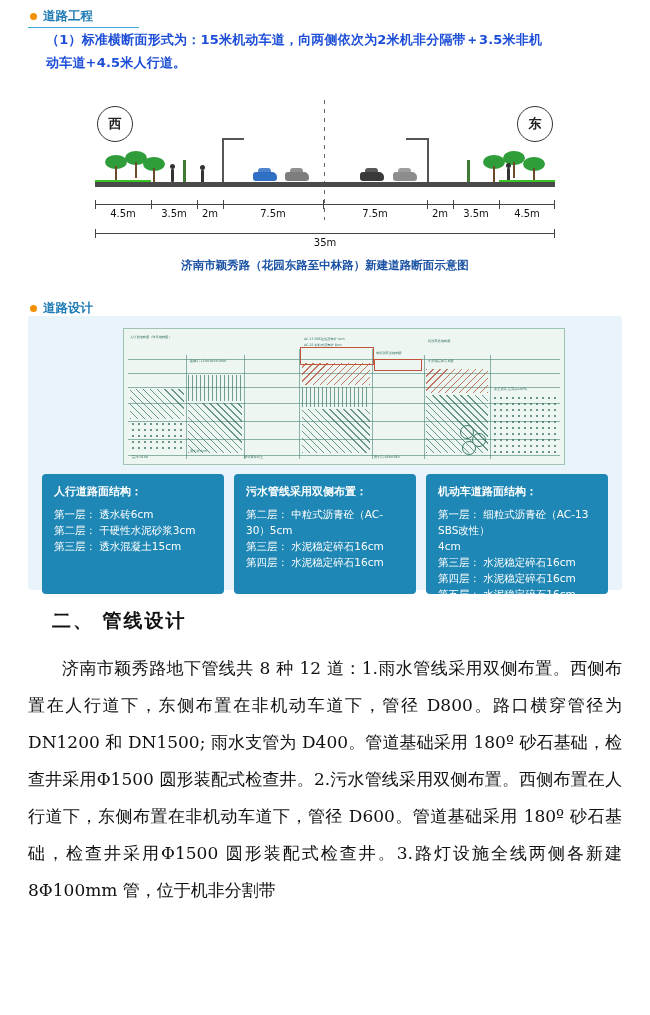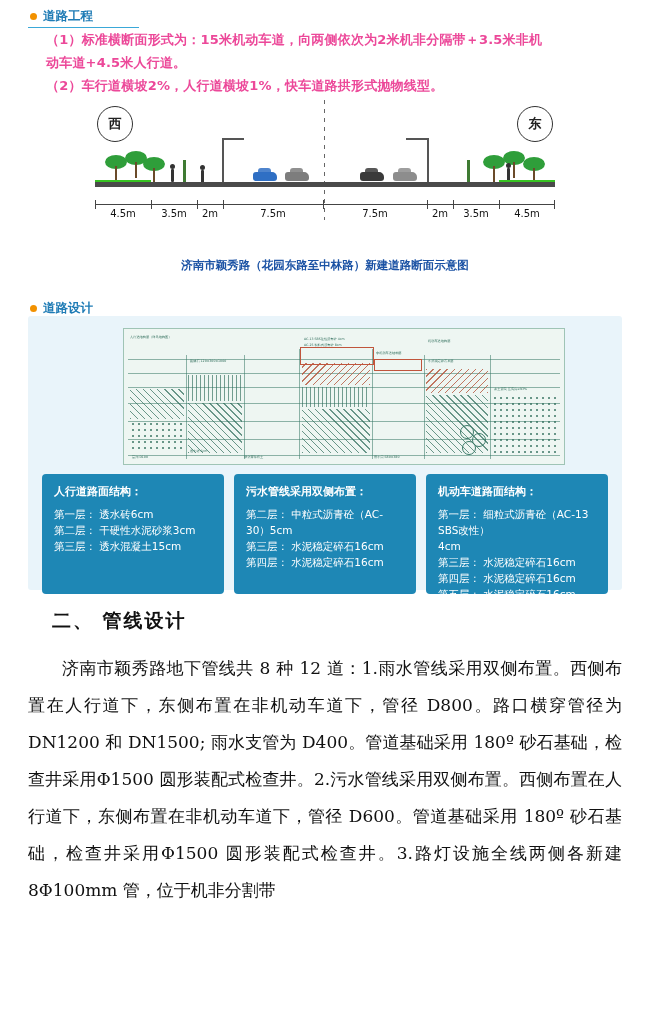--- a/index.html
+++ b/index.html
@@ -24,21 +24,21 @@
     width:7px;height:7px;border-radius:50%;
     background:#f29100;margin-right:6px;flex:0 0 auto;
   }
   .sec-head .txt{
     font-size:12.5px;color:#1e7bb5;font-weight:bold;white-space:nowrap;
   }
 
   
   .orange-block{
     position:absolute;
-    color:#ec4899;
+    color:#1d4ed8;
     font-size:13px;
     line-height:23px;
     font-family:"DejaVu Sans","Liberation Sans",sans-serif;
     font-weight:bold;
     letter-spacing:.2px;
   }
   .orange-block p{margin:0;}
 
   
   .xsec{
@@ -149,21 +149,20 @@
 <div class="page">
 
   <div class="sec-head" style="left:28px;top:8px;width:105px;">
     <span class="dot"></span>
     <span class="txt">道路工程</span>
   </div>
 
   <div class="orange-block" style="left:46px;top:28px;width:570px;">
     <p>（1）标准横断面形式为：15米机动车道，向两侧依次为2米机非分隔带＋3.5米非机</p>
     <p>动车道+4.5米人行道。</p>
-    <p>（2）车行道横坡2%，人行道横坡1%，快车道路拱形式抛物线型。</p>
   </div>
 
   <div class="xsec">
 
     <div class="compass" style="left:22px;top:6px;">西</div>
     <div class="compass" style="left:442px;top:6px;">东</div>
 
     <div class="centerline"></div>
 
     <div class="pole" style="left:147px;top:38px;height:44px;"></div>
@@ -236,20 +235,26 @@
       <div class="lab" style="left:0;width:56px;">4.5m</div>
       <div class="lab" style="left:56px;width:46px;">3.5m</div>
       <div class="lab" style="left:100px;width:30px;">2m</div>
       <div class="lab" style="left:128px;width:100px;">7.5m</div>
       <div class="lab" style="left:228px;width:104px;">7.5m</div>
       <div class="lab" style="left:330px;width:30px;">2m</div>
       <div class="lab" style="left:358px;width:46px;">3.5m</div>
       <div class="lab" style="left:404px;width:56px;">4.5m</div>
     </div>
 
+    <div class="total">
+      <div class="line"></div>
+      <div class="tick" style="left:0;"></div>
+      <div class="tick" style="left:459px;"></div>
+      <div class="lab">35m</div>
+    </div>
   </div>
 
   <div class="xsec-caption">济南市颖秀路（花园东路至中林路）新建道路断面示意图</div>
 
   <div class="sec-head" style="left:28px;top:300px;width:95px;">
     <span class="dot"></span>
     <span class="txt">道路设计</span>
   </div>
 
   <div class="panel" style="top:316px;height:274px;">

